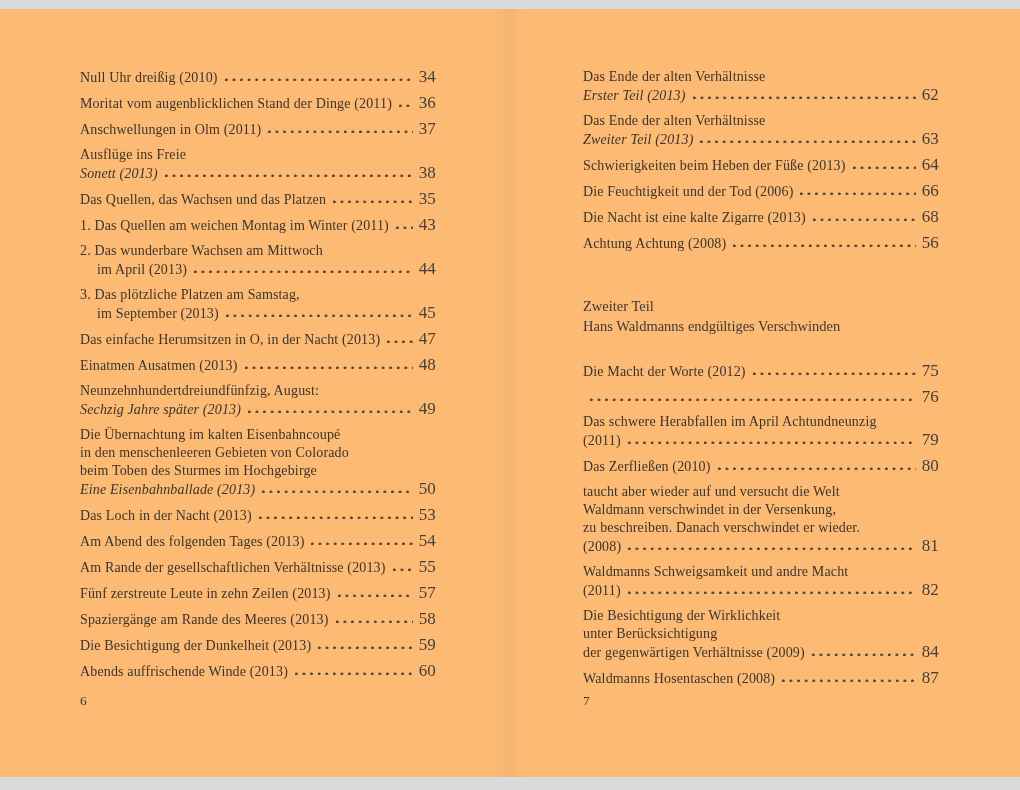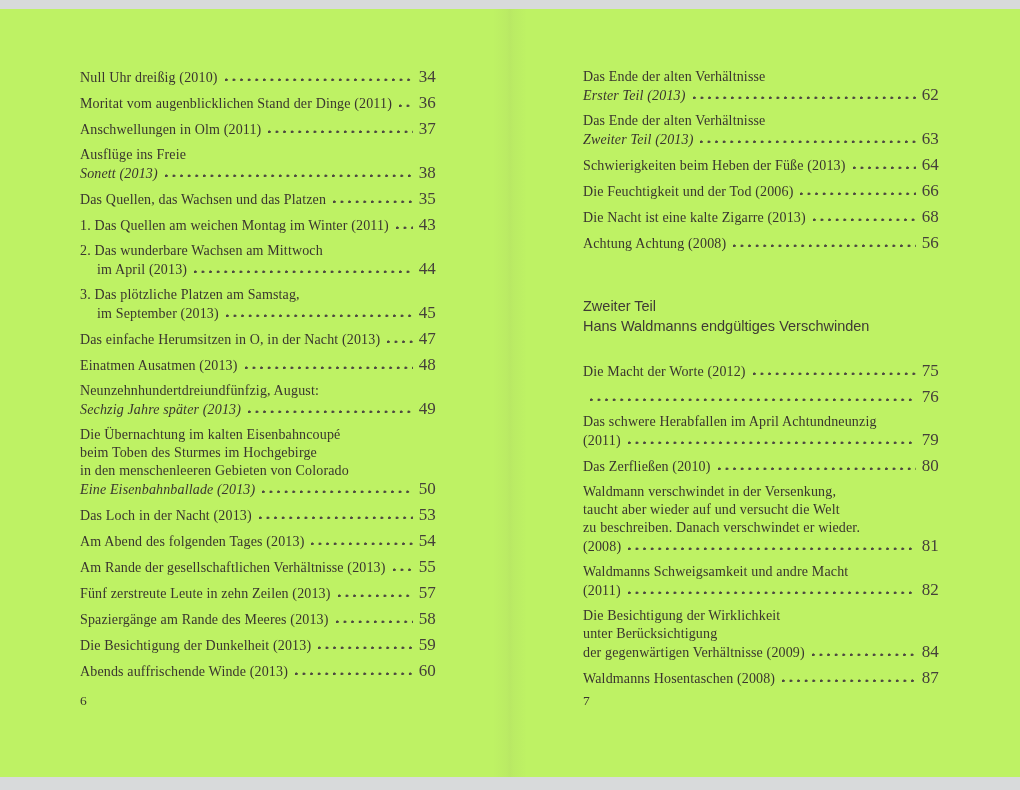--- a/index.html
+++ b/index.html
@@ -6,21 +6,21 @@
   html, body { width: 1020px; height: 790px; }
   body {
     font-family: "Liberation Serif", serif;
     background: #ffffff;
     color: #3a352f;
   }
   .spread {
     position: relative;
     width: 1020px;
     height: 790px;
-    background: #bef264;
+    background: #fdba74;
     overflow: hidden;
   }
   .edge-top {
     position: absolute; top: 0; left: 0; width: 100%; height: 9px;
     background: #d8dadb;
   }
   .edge-bottom {
     position: absolute; bottom: 0; left: 0; width: 100%; height: 13px;
     background: #d8dadb;
   }
@@ -61,21 +61,21 @@
     background-repeat: repeat-x;
   }
   .num {
     flex: 0 0 auto;
     min-width: 20px;
     text-align: right;
     font-size: 17px;
     color: #45403a;
   }
   .heading {
-    font-family: Liberation Sans, sans-serif;
+    font-family: Liberation Serif, serif;
     font-size: 14.5px;
     line-height: 19.5px;
     margin: 44px 0 26px 0;
     color: #3f3a35;
   }
   .folio {
     position: absolute; top: 693px; left: 0;
     font-size: 13.5px;
     color: #3a352f;
   }
@@ -165,22 +165,22 @@
         <div class="entry">
           <div class="line">Neunzehnhundertdreiundfünfzig, August:</div>
           <div class="line row">
             <span class="t italic">Sechzig Jahre später (2013)</span>
             <span class="leader"></span>
             <span class="num">49</span>
           </div>
         </div>
         <div class="entry">
           <div class="line">Die Übernachtung im kalten Eisenbahncoupé</div>
+          <div class="line">in den menschenleeren Gebieten von Colorado</div>
           <div class="line">beim Toben des Sturmes im Hochgebirge</div>
-          <div class="line">in den menschenleeren Gebieten von Colorado</div>
           <div class="line row">
             <span class="t italic">Eine Eisenbahnballade (2013)</span>
             <span class="leader"></span>
             <span class="num">50</span>
           </div>
         </div>
         <div class="entry">
           <div class="line row">
             <span class="t">Das Loch in der Nacht (2013)</span>
             <span class="leader"></span>
@@ -305,22 +305,22 @@
           </div>
         </div>
         <div class="entry">
           <div class="line row">
             <span class="t">Das Zerfließen (2010)</span>
             <span class="leader"></span>
             <span class="num">80</span>
           </div>
         </div>
         <div class="entry">
+          <div class="line">taucht aber wieder auf und versucht die Welt</div>
           <div class="line">Waldmann verschwindet in der Versenkung,</div>
-          <div class="line">taucht aber wieder auf und versucht die Welt</div>
           <div class="line">zu beschreiben. Danach verschwindet er wieder.</div>
           <div class="line row">
             <span class="t">(2008)</span>
             <span class="leader"></span>
             <span class="num">81</span>
           </div>
         </div>
         <div class="entry">
           <div class="line">Waldmanns Schweigsamkeit und andre Macht</div>
           <div class="line row">

